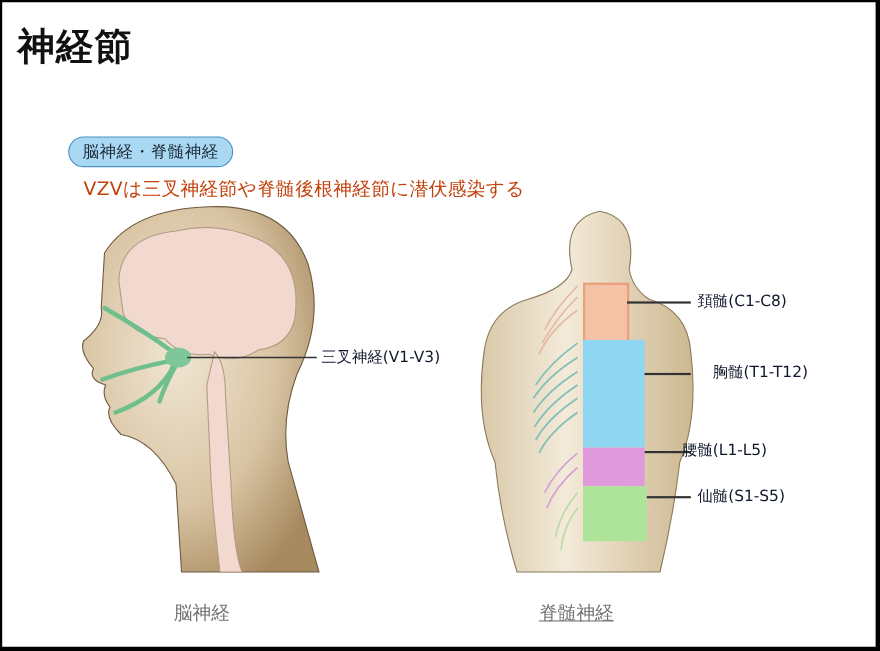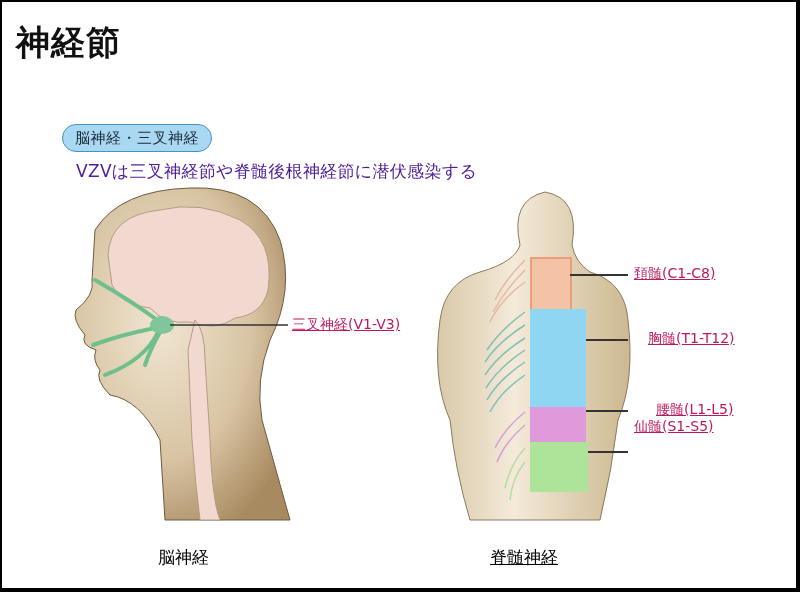--- a/index.html
+++ b/index.html
@@ -16,40 +16,40 @@
   .title {
     position: absolute; left: 16px; top: 20px; font-size: 34px; font-weight: bold;
     color: #111; letter-spacing: 1px;
   }
   .pill {
     position: absolute; left: 62px; top: 124px; height: 26px; padding: 0 12px;
     background: #a9d8f2; border: 1.5px solid #4a90c2; border-radius: 14px;
     font-size: 15px; line-height: 26px; color: #1d2a38; letter-spacing: 0.5px;
   }
   .subtitle {
-    position: absolute; left: 76px; top: 160px; font-size: 17px; color: #4c1d95;
+    position: absolute; left: 76px; top: 160px; font-size: 17px; color: #c2410c;
     letter-spacing: 0.3px;
   }
   .label {
-    position: absolute; font-size: 14px; color: #be185d; white-space: nowrap; text-decoration: underline;
+    position: absolute; font-size: 14px; color: #0f172a; white-space: nowrap;
   }
   .caption {
-    position: absolute; font-size: 17px; color: #000000; white-space: nowrap;
+    position: absolute; font-size: 17px; color: #737373; white-space: nowrap;
   }
   .leader { position: absolute; height: 1.5px; background: #333; }
   svg { position: absolute; left: 0; top: 0; }
   .seg { position: absolute; }
 </style>
 </head>
 <body>
 
 <div class="frame"></div>
 
 <div class="title">神経節</div>
-<div class="pill">脳神経・三叉神経</div>
+<div class="pill">脳神経・脊髄神経</div>
 <div class="subtitle">VZVは三叉神経節や脊髄後根神経節に潜伏感染する</div>
 
 <svg width="800" height="592">
   <defs>
     <radialGradient id="skinG" cx="40%" cy="40%" r="70%">
       <stop offset="0%" stop-color="#f1e6d3"></stop>
       <stop offset="60%" stop-color="#d8c4a3"></stop>
       <stop offset="100%" stop-color="#a88a60"></stop>
     </radialGradient>
     <linearGradient id="bodyG" x1="0" x2="1">
@@ -102,16 +102,16 @@
 <div class="seg" style="left:530px; top:407px; width:56px; height:35px; background:#e09adb;"></div>
 <div class="seg" style="left:530px; top:442px; width:58px; height:50px; background:#ade49a;"></div>
 
 <div class="leader" style="left:570px; top:274px; width:58px;"></div>
 <div class="leader" style="left:586px; top:339px; width:42px;"></div>
 <div class="leader" style="left:586px; top:410px; width:42px;"></div>
 <div class="leader" style="left:588px; top:451px; width:40px;"></div>
 
 <div class="label" style="left:634px; top:265px;">頚髄(C1-C8)</div>
 <div class="label" style="left:648px; top:330px;">胸髄(T1-T12)</div>
-<div class="label" style="left:656px; top:401px;">腰髄(L1-L5)</div>
-<div class="label" style="left:634px; top:418px;">仙髄(S1-S5)</div>
+<div class="label" style="left:620px; top:401px;">腰髄(L1-L5)</div>
+<div class="label" style="left:634px; top:442px;">仙髄(S1-S5)</div>
 
 <div class="caption" style="left:490px; top:546px;text-decoration:underline;">脊髄神経</div>
 
 </body></html>

